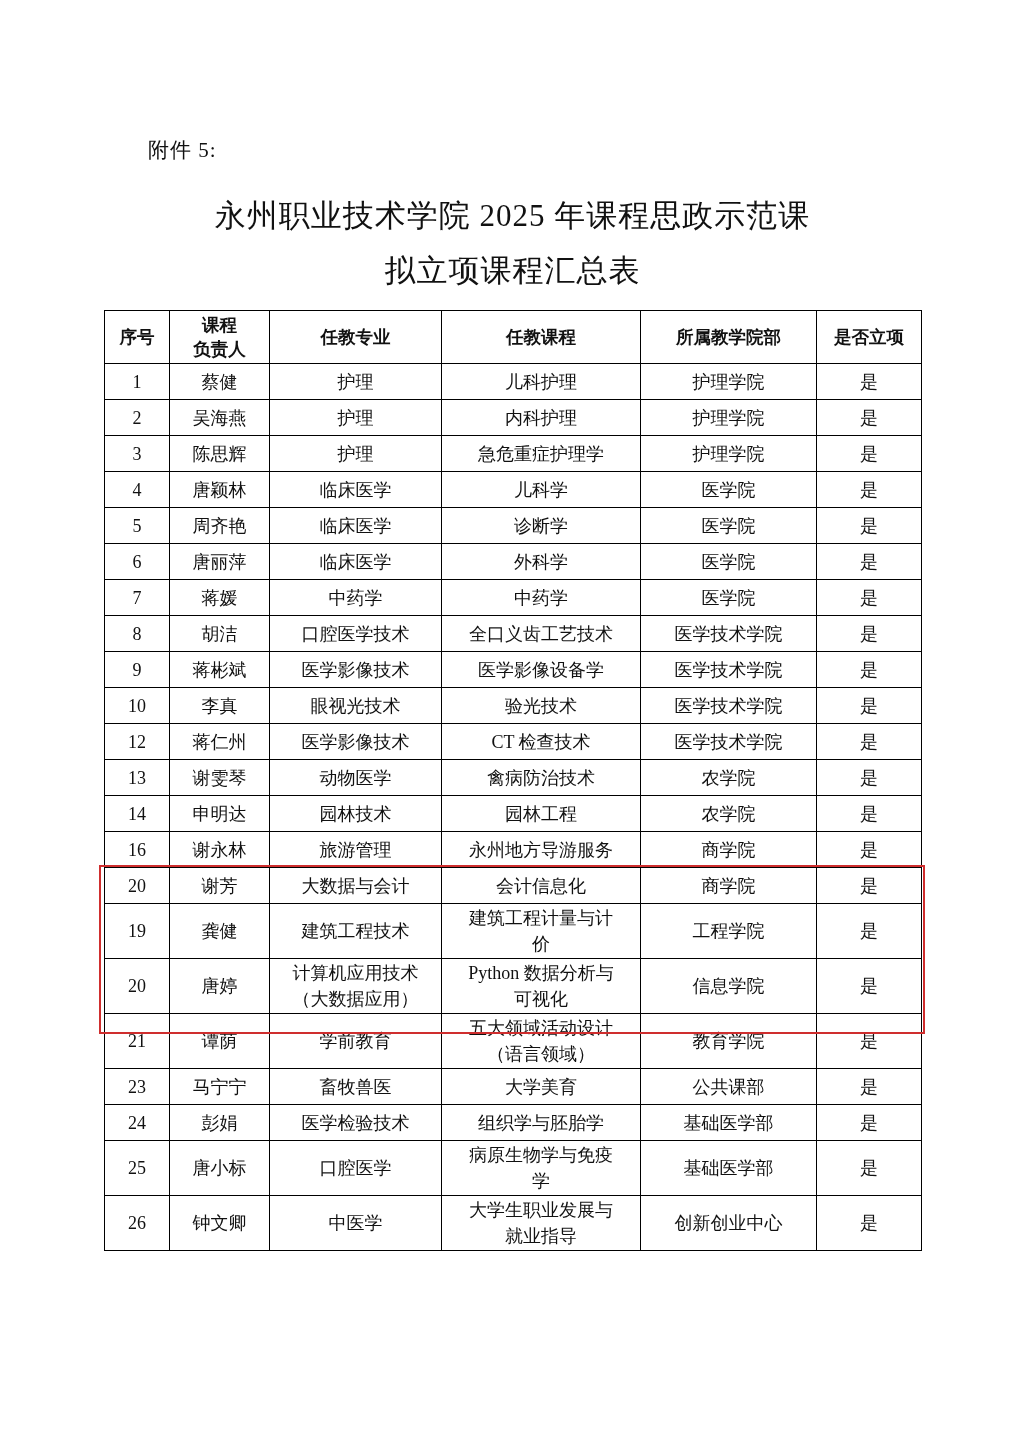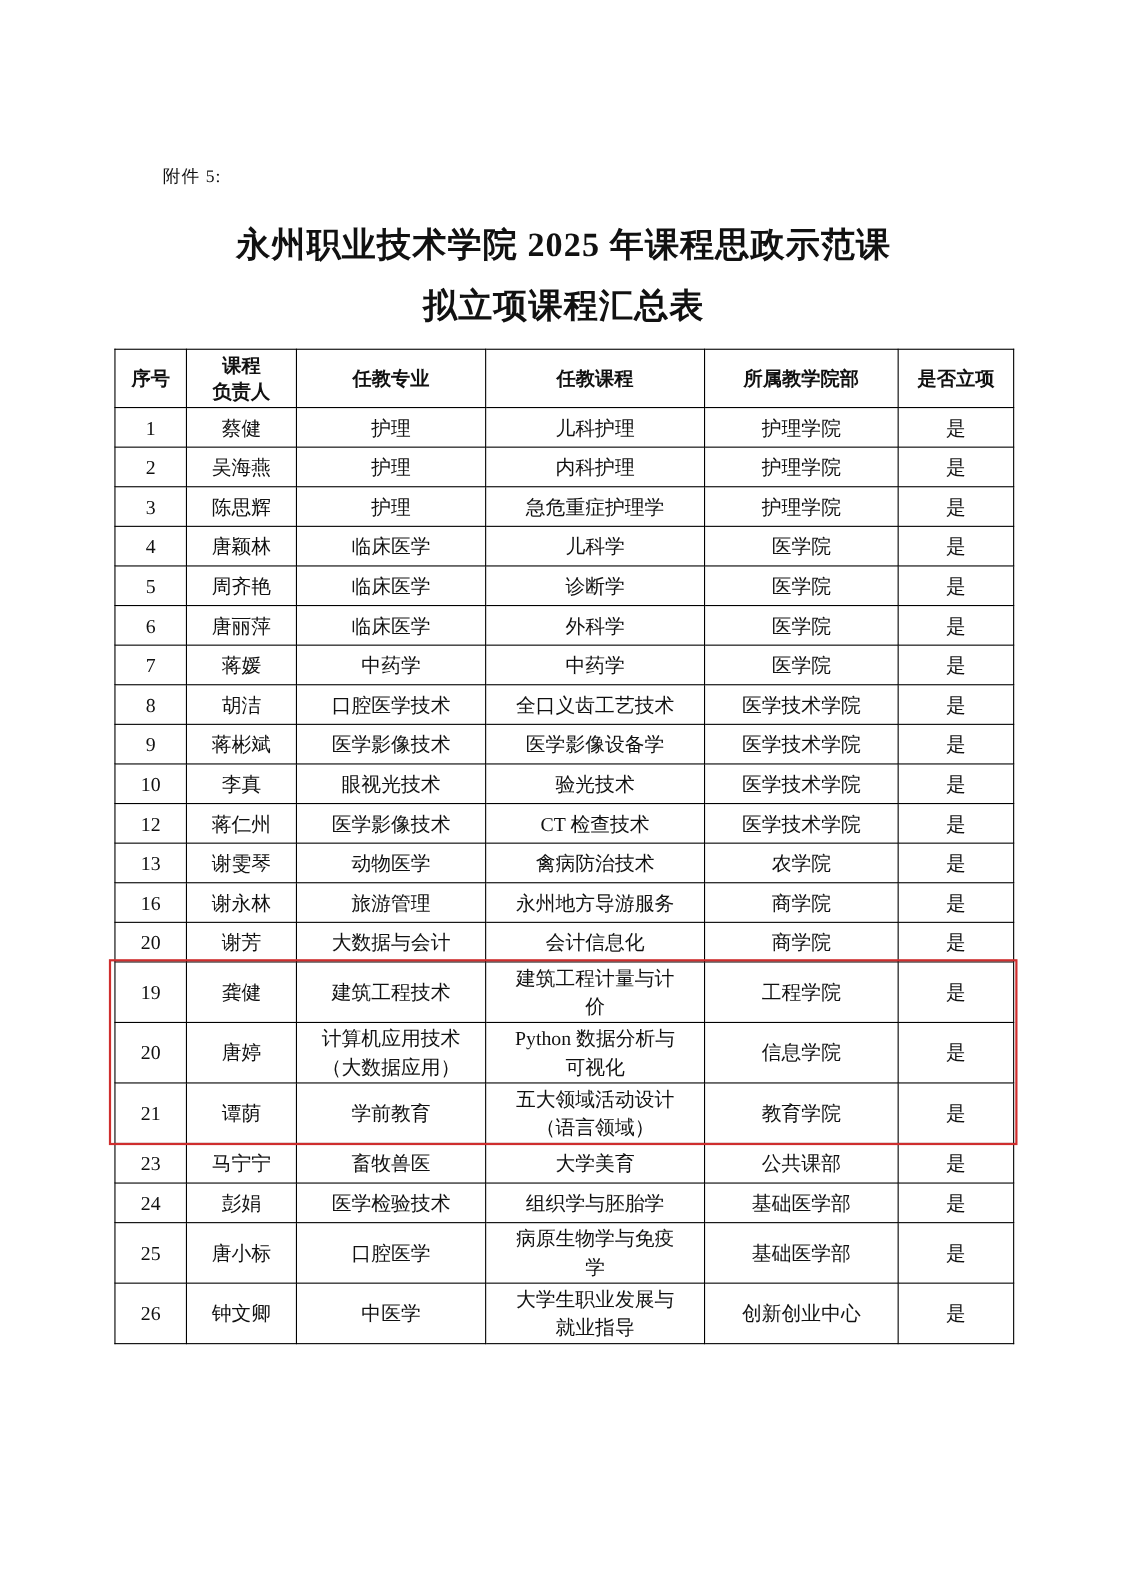--- a/index.html
+++ b/index.html
@@ -17,29 +17,28 @@
     overflow: hidden;
   }
   .content {
     position: absolute;
     left: 104px;
     top: 136px;
     width: 817px;
   }
   .attachment {
     margin-left: 44px;
-    font-size: 16px;
+    font-size: 21px;
     letter-spacing: 1px;
-    margin-top: 14px;
   }
   .title {
     margin-top: 24px;
     text-align: center;
     font-size: 31px;
-    font-weight: bold;
+    font-weight: normal;
     line-height: 55px;
     letter-spacing: 1px;
   }
   .table-wrap {
     position: relative;
     margin-top: 12px;
   }
   table {
     width: 817px;
     border-collapse: collapse;
@@ -198,20 +197,28 @@
             </tr>
             <tr>
               <td>13</td>
               <td>谢雯琴</td>
               <td>动物医学</td>
               <td>禽病防治技术</td>
               <td>农学院</td>
               <td>是</td>
             </tr>
             <tr>
+              <td>14</td>
+              <td>申明达</td>
+              <td>园林技术</td>
+              <td>园林工程</td>
+              <td>农学院</td>
+              <td>是</td>
+            </tr>
+            <tr>
               <td>16</td>
               <td>谢永林</td>
               <td>旅游管理</td>
               <td>永州地方导游服务</td>
               <td>商学院</td>
               <td>是</td>
             </tr>
             <tr>
               <td>20</td>
               <td>谢芳</td>

